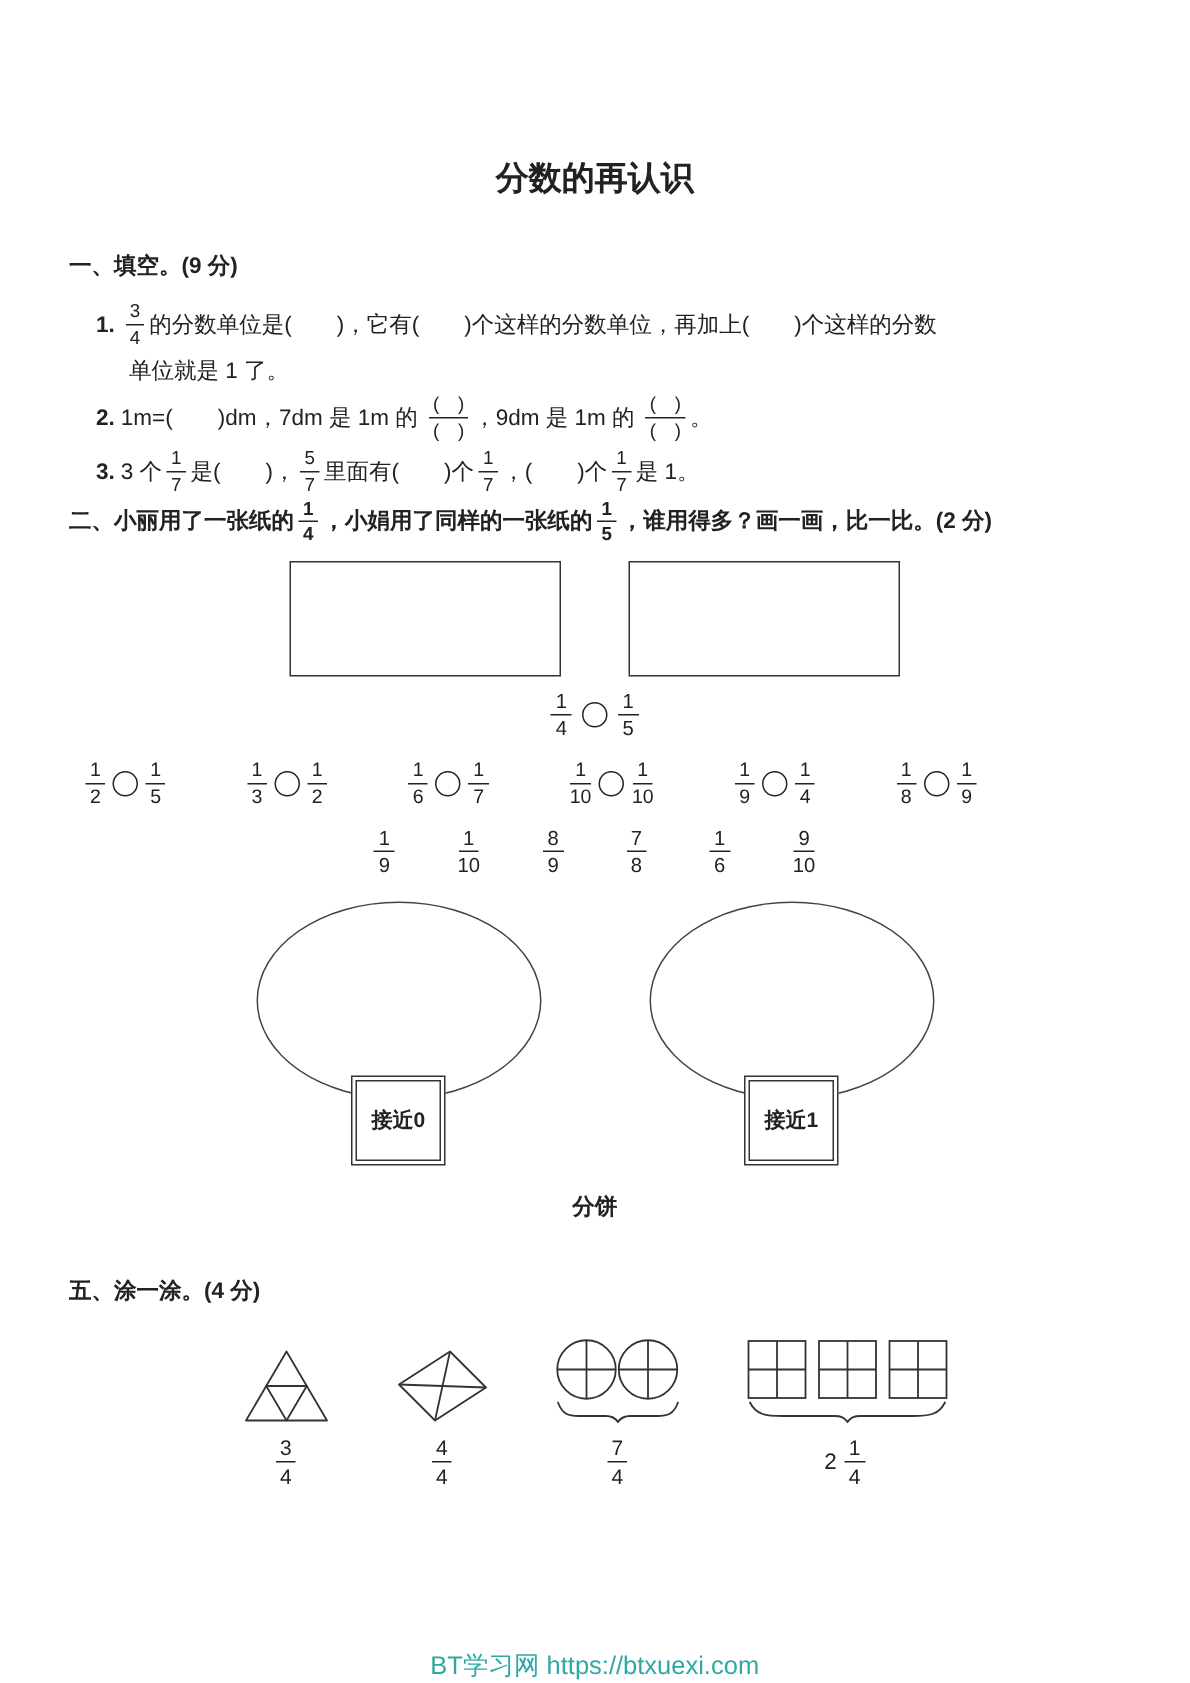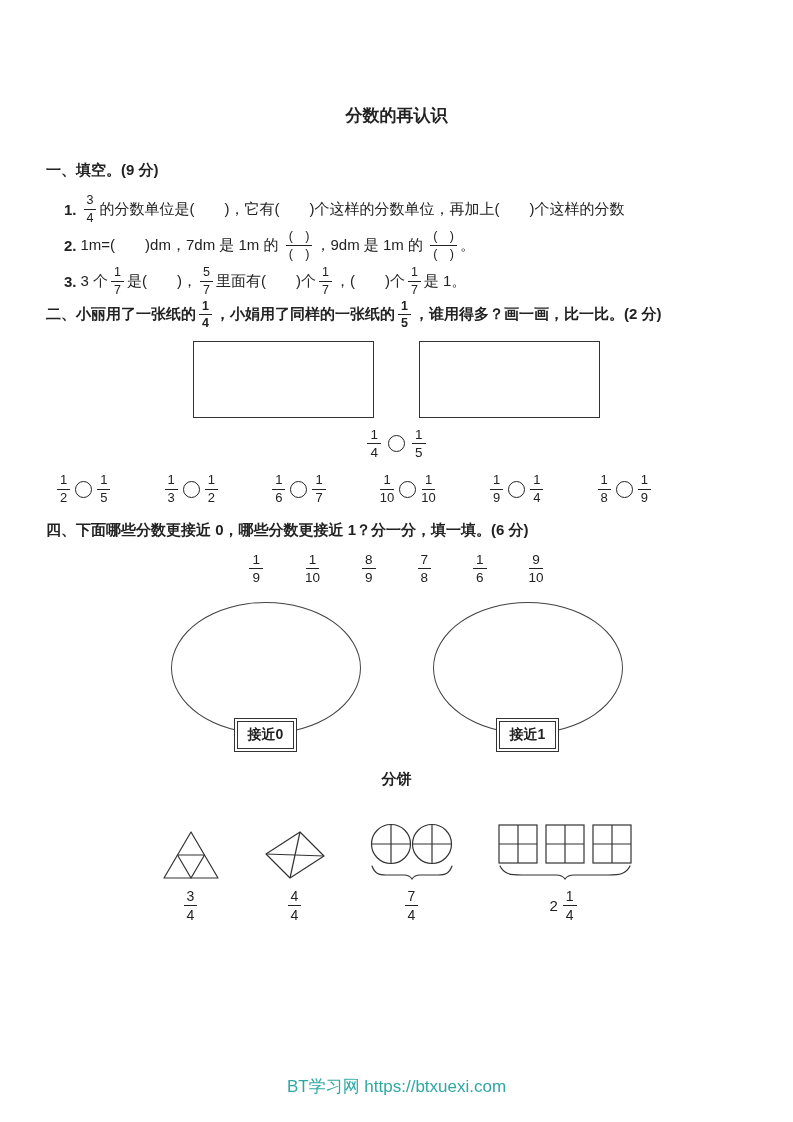--- a/index.html
+++ b/index.html
@@ -8,21 +8,21 @@
     width: 793px; height: 1122px;
     background: #ffffff;
     color: #222;
     font-family: "Liberation Sans", "DejaVu Sans", sans-serif;
     font-size: 15px;
     position: relative;
     overflow: hidden;
   }
   .page { padding: 104px 46px 0 46px; }
 
-  .title { font-size: 17px; font-weight: bold; text-align: center; margin: 0 0 30px 0; }
+  .title { font-size: 22px; font-weight: bold; text-align: center; margin: 0 0 30px 0; }
 
   .sec-header {
     font-weight: bold;
     display: flex; align-items: center; flex-wrap: nowrap;
     min-height: 26px; margin-top: 0;
   }
   .sec-header span { white-space: pre; }
 
   .items { margin-top: 8px; }
   .item { display: flex; align-items: center; min-height: 36px; margin-left: 18px; }
@@ -62,33 +62,33 @@
   
   .frac-list { display: flex; justify-content: center; gap: 36px; margin-top: 8px; min-height: 34px; align-items: center; }
   .frac-list .frac { font-size: 13.5px; }
   .ovals-row { display: flex; justify-content: center; gap: 72px; margin-top: 16px; }
   .oval-wrap { display: flex; flex-direction: column; align-items: center; }
   .oval { width: 190px; height: 132px; border: 1px solid #444; border-radius: 50%; background: #fff; }
   .oval-label {
     margin-top: -16px; position: relative; z-index: 2;
     background: #fff; border: 1px solid #333; padding: 2px;
   }
-  .oval-label > span { display: block; border: 1px solid #333; padding: 4px 10px; font-weight: bold; font-size: 14px; }
+  .oval-label > span { display: block; border: 1px solid #333; padding: 17px 10px; font-weight: bold; font-size: 14px; }
   .caption { text-align: center; margin-top: 18px; font-weight: bold; }
 
   
   .shapes-row { display: flex; justify-content: center; align-items: flex-end; gap: 44px; margin-top: 18px; }
   .shape-col { display: flex; flex-direction: column; align-items: center; }
   .shape-area { display: flex; flex-direction: column; align-items: center; justify-content: flex-end; }
   .shape-frac { margin-top: 8px; display: flex; align-items: center; min-height: 34px; }
   .shape-frac .frac { font-size: 14px; }
   svg { display: block; }
 
   
-  .footer { position: absolute; bottom: 24px; left: 0; width: 100%; text-align: center; }
+  .footer { position: absolute; bottom: 0; left: 0; width: 100%; text-align: center; }
   .footer-site { font-size: 17px; }
   .footer-page { font-size: 15px; margin-top: 5px; letter-spacing: 6px; }
 
   .mt16 { margin-top: 0; }
   .mt10 { margin-top: 10px; }
   .mt34 { margin-top: 34px; }
 </style>
 </head>
 <body>
 
@@ -102,20 +102,21 @@
       <div class="item">
         <span class="item-no">1.</span>
         <span class="tokens">
             <span class="frac">
               <span class="num">3</span>
               <span class="den">4</span>
             </span>
             <span class="txt">的分数单位是(　　)，它有(　　)个这样的分数单位，再加上(　　)个这样的分数</span>
           </span>
       </div>
+      <div class="item-cont">单位就是 1 了。</div>
       <div class="item">
         <span class="item-no">2.</span>
         <span class="tokens">
             <span class="txt">1m=(　　)dm，7dm 是 1m 的 </span>
             <span class="frac">
               <span class="num">(　)</span>
               <span class="den">(　)</span>
             </span>
             <span class="txt">，9dm 是 1m 的 </span>
             <span class="frac">
@@ -244,21 +245,20 @@
           <span class="cmp-circle"></span>
           <span class="frac">
             <span class="num">1</span>
             <span class="den">9</span>
           </span>
         </span>
       </div>
   </div>
 
   <div class="section mt10">
-    <div class="sec-header">四、下面哪些分数更接近 0，哪些分数更接近 1？分一分，填一填。(6 分)</div>
     <div class="frac-list" id="frac-list">
         <span class="frac">
           <span class="num">1</span>
           <span class="den">9</span>
         </span>
         <span class="frac">
           <span class="num">1</span>
           <span class="den">10</span>
         </span>
         <span class="frac">
@@ -289,20 +289,21 @@
         <div class="oval"></div>
         <div class="oval-label">
           <span>接近1</span>
         </div>
       </div>
     </div>
     <div class="caption">分饼</div>
   </div>
 
   <div class="section mt34">
+    <div class="sec-header">五、涂一涂。(4 分)</div>
     <div class="shapes-row">
 
       <div class="shape-col">
         <div class="shape-area">
           <svg width="58" height="50" viewBox="0 0 58 50">
             <g fill="none" stroke="#333" stroke-width="1.2" stroke-linejoin="round">
               <polygon points="29,2 2,48 56,48"></polygon>
               <polygon points="15.5,25 42.5,25 29,48"></polygon>
             </g>
           </svg>

